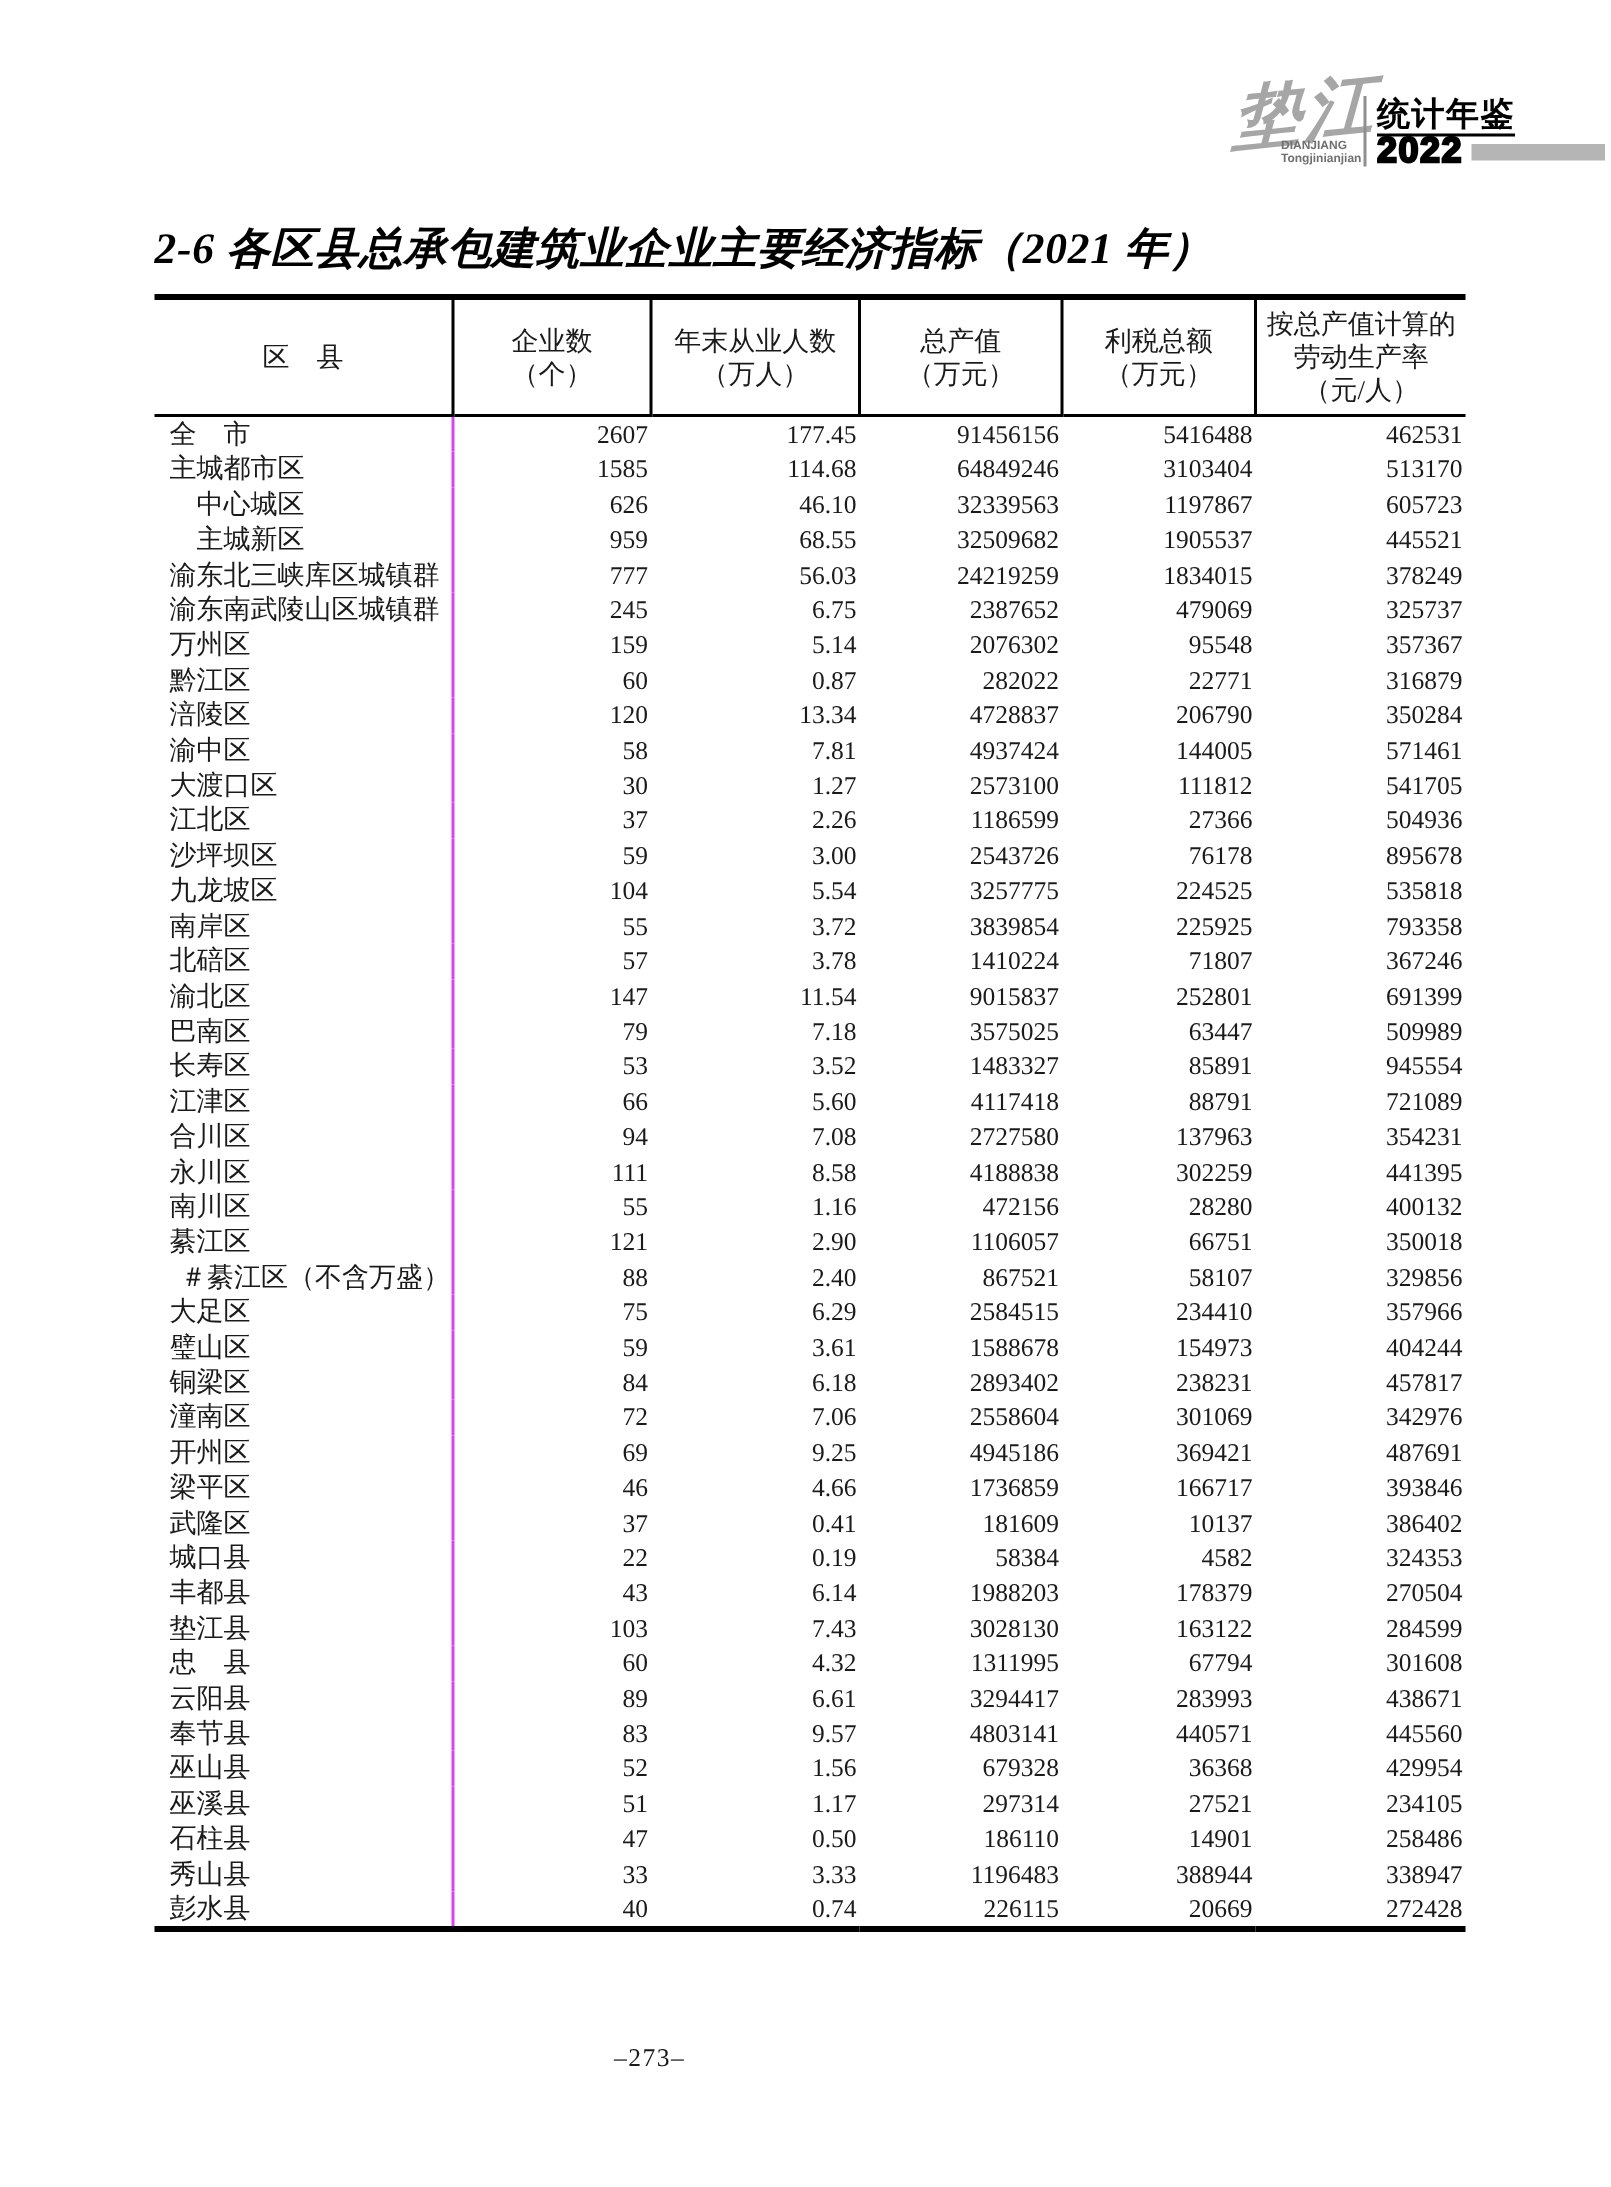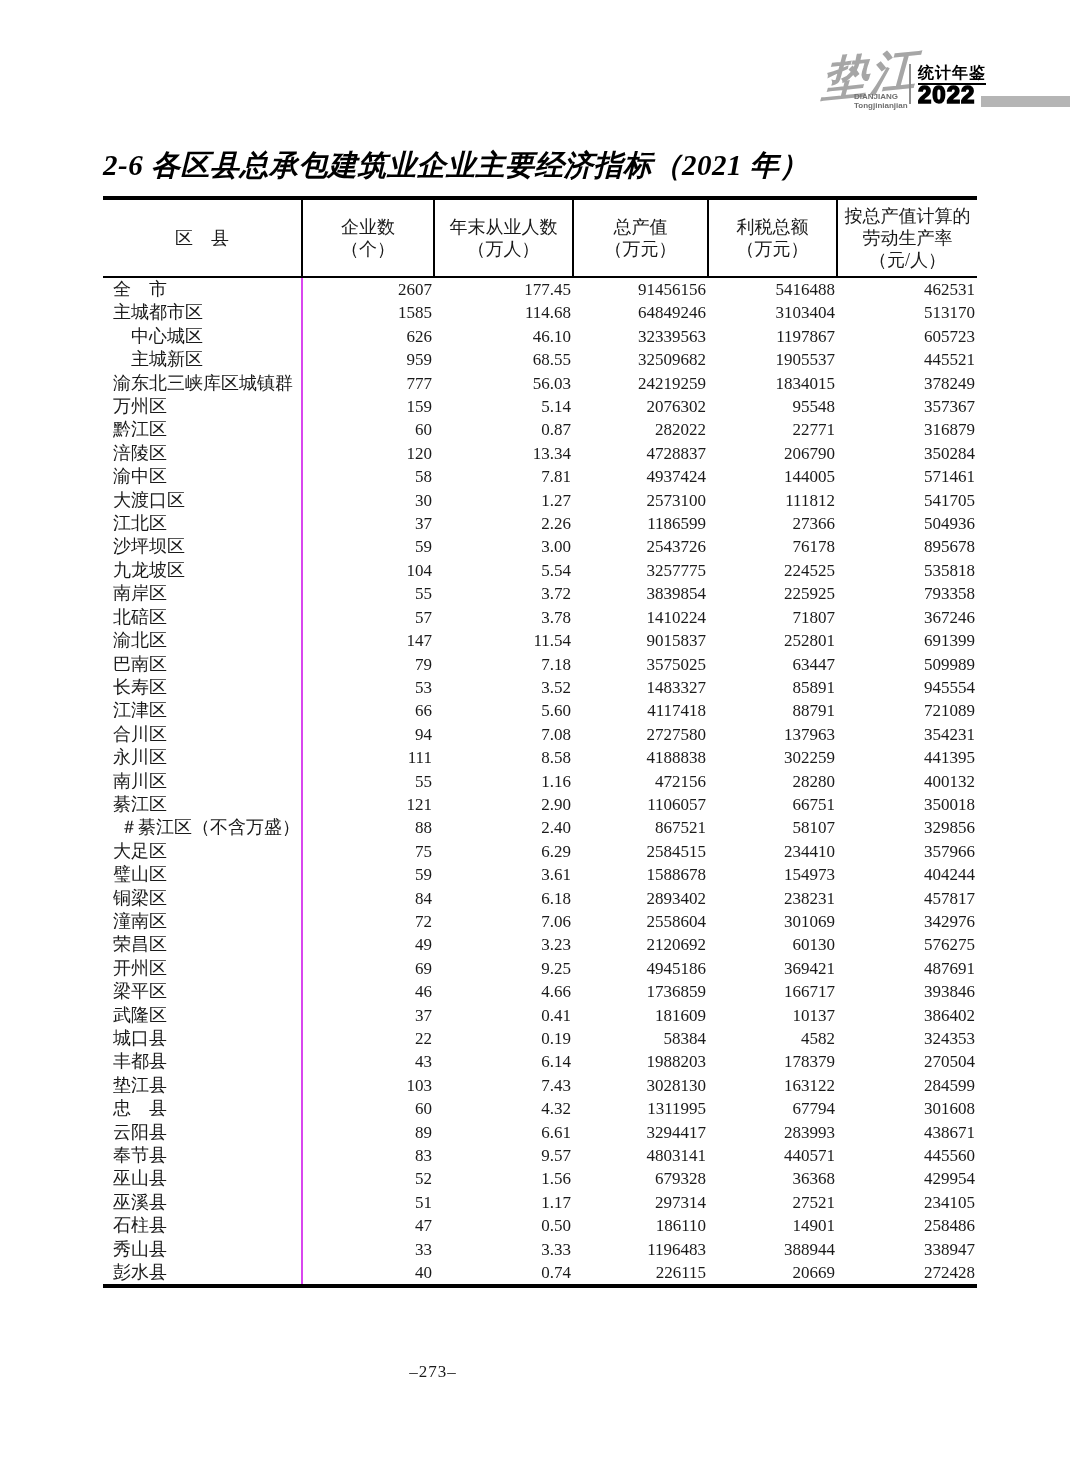--- a/index.html
+++ b/index.html
@@ -32,21 +32,21 @@
     font-size: 8px; line-height: 1.15; font-weight: bold;
     color: #6f6f6f; text-align: left;
   }
   .logo-right {
     position: absolute; left: 89px; top: 9px;
     border-left: 2px solid #8f8f8f;
     padding-left: 7px;
   }
   .logo-yearbook {
     font-family: "Liberation Sans", sans-serif;
-    font-size: 16px; font-weight: bold; letter-spacing: 1px;
+    font-size: 22px; font-weight: bold; letter-spacing: 1px;
     color: #000; line-height: 1.1;
     border-bottom: 2px solid #000;
     display: inline-block; padding-bottom: 1px;
   }
   .logo-year {
     font-family: "Liberation Sans", sans-serif;
     font-size: 24px; font-weight: bold; letter-spacing: 1px;
     color: #000; line-height: 0.82;
     -webkit-text-stroke: 1.6px #000;
   }
@@ -191,20 +191,28 @@
         </tr>
         <tr>
           <td class="label">渝东北三峡库区城镇群</td>
           <td class="num">777</td>
           <td class="num">56.03</td>
           <td class="num">24219259</td>
           <td class="num">1834015</td>
           <td class="num">378249</td>
         </tr>
         <tr>
+          <td class="label">渝东南武陵山区城镇群</td>
+          <td class="num">245</td>
+          <td class="num">6.75</td>
+          <td class="num">2387652</td>
+          <td class="num">479069</td>
+          <td class="num">325737</td>
+        </tr>
+        <tr>
           <td class="label">万州区</td>
           <td class="num">159</td>
           <td class="num">5.14</td>
           <td class="num">2076302</td>
           <td class="num">95548</td>
           <td class="num">357367</td>
         </tr>
         <tr>
           <td class="label">黔江区</td>
           <td class="num">60</td>
@@ -375,28 +383,20 @@
         </tr>
         <tr>
           <td class="label">潼南区</td>
           <td class="num">72</td>
           <td class="num">7.06</td>
           <td class="num">2558604</td>
           <td class="num">301069</td>
           <td class="num">342976</td>
         </tr>
         <tr>
-          <td class="label">荣昌区</td>
-          <td class="num">49</td>
-          <td class="num">3.23</td>
-          <td class="num">2120692</td>
-          <td class="num">60130</td>
-          <td class="num">576275</td>
-        </tr>
-        <tr>
           <td class="label">开州区</td>
           <td class="num">69</td>
           <td class="num">9.25</td>
           <td class="num">4945186</td>
           <td class="num">369421</td>
           <td class="num">487691</td>
         </tr>
         <tr>
           <td class="label">梁平区</td>
           <td class="num">46</td>

